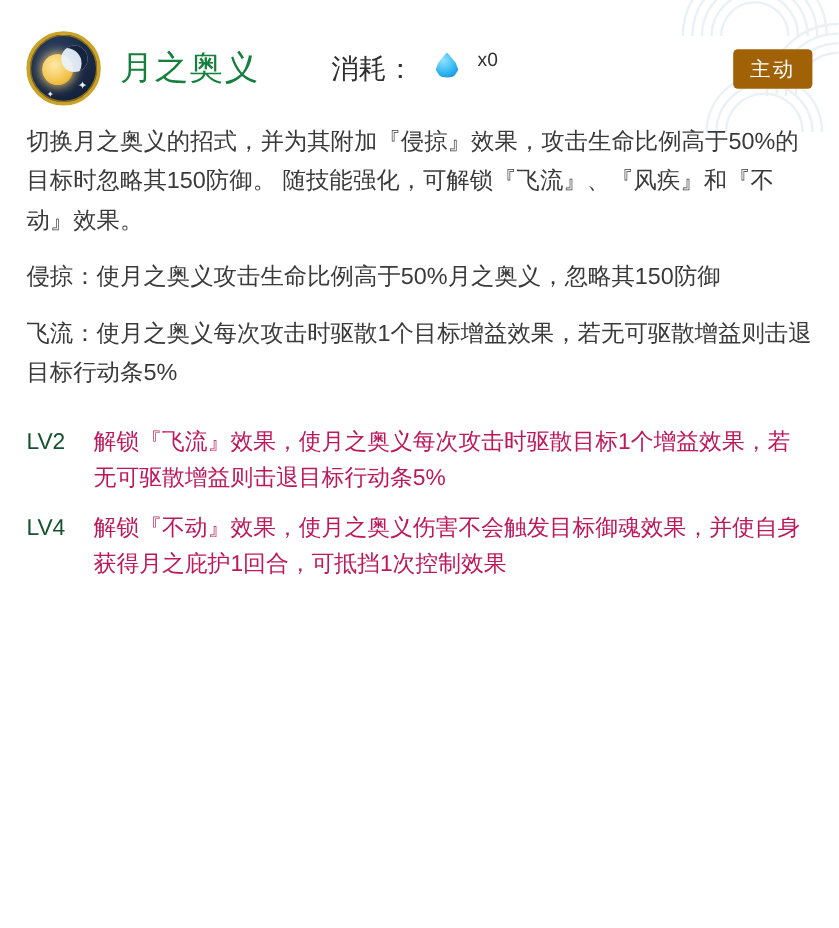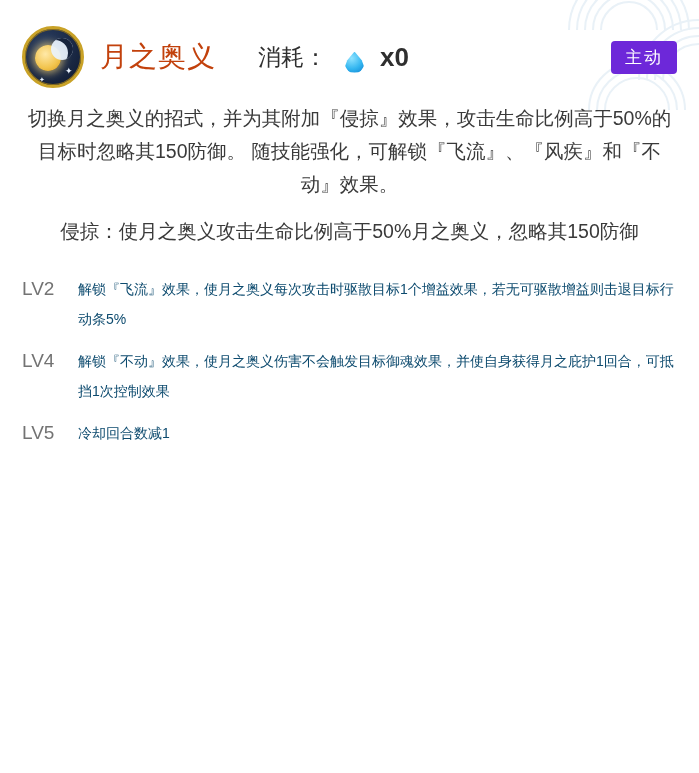--- a/index.html
+++ b/index.html
@@ -68,29 +68,29 @@
     position: absolute;
     color: #eaf3ff;
     font-size: 9px;
     line-height: 9px;
   }
   .skill-icon .s1 { left: 40px; top: 38px; }
   .skill-icon .s2 { left: 14px; top: 46px; font-size: 7px; }
 
   .skill-name {
     font-size: 28px;
-    color: #c2410c;
+    color: #15803d;
     margin-left: 16px;
     letter-spacing: 1px;
     white-space: nowrap;
   }
   .cost-wrap {
     display: flex;
-    align-items: flex-end;
-    margin-left: 42px;
+    align-items: flex-start;
+    margin-left: 60px;
     font-size: 23px;
     color: #2f2f2f;
     white-space: nowrap;
     gap: 15px;
   }
   .cost-label { }
   .cost-orb {
     display: inline-block;
     width: 19px; height: 23px;
     margin: 0 1px 0 3px;
@@ -99,64 +99,63 @@
   .cost-orb::before {
     content: "";
     position: absolute;
     left: 0; top: 2px;
     width: 19px; height: 21px;
     background: radial-gradient(circle at 35% 30%, #8fe3ff 0%, #33b6f0 55%, #0d7fd0 100%);
     border-radius: 50% 50% 50% 50% / 62% 62% 38% 38%;
     clip-path: polygon(50% 0%, 88% 42%, 100% 70%, 78% 100%, 22% 100%, 0% 70%, 12% 42%);
   }
   .cost-value {
-    font-size: 26px;
+    font-size: 16px;
     color: #2f2f2f;
-    font-weight: bold;
   }
 
   .badge {
     margin-left: auto;
-    background: #6d28d9;
+    background: #a16207;
     color: #ffffff;
     font-size: 17px;
     padding: 5px 14px;
     border-radius: 4px;
     letter-spacing: 2px;
     white-space: nowrap;
   }
 
   
   .desc {
     font-size: 19.5px;
     line-height: 33px;
     color: #3a3a3a;
     margin-top: 6px;
   }
-  .desc p { margin: 0 0 14px 0; text-align: center; }
+  .desc p { margin: 0 0 14px 0; }
 
   
   .levels {
     margin-top: 26px;
   }
   .lv-row {
     display: flex;
     align-items: flex-start;
     margin-bottom: 12px;
   }
   .lv-tag {
-    color: #737373;
+    color: #14532d;
     font-size: 19px;
     line-height: 30px;
     width: 56px;
     flex: 0 0 56px;
   }
   .lv-text {
-    color: #0c4a6e;
-    font-size: 14px;
+    color: #be185d;
+    font-size: 19px;
     line-height: 30px;
     flex: 1 1 auto;
   }
 </style>
 </head>
 <body>
 
 <div class="bg-waves">
   <svg width="260" height="150" viewBox="0 0 260 150" xmlns="http://www.w3.org/2000/svg">
     <g fill="none" stroke="#e9f1f7" stroke-width="2">
@@ -197,30 +196,27 @@
       <span class="cost-orb"></span>
       <span class="cost-value">x0</span>
     </div>
 
     <div class="badge">主动</div>
   </div>
 
   <div class="desc">
     <p>切换月之奥义的招式，并为其附加『侵掠』效果，攻击生命比例高于50%的目标时忽略其150防御。 随技能强化，可解锁『飞流』、『风疾』和『不动』效果。</p>
     <p>侵掠：使月之奥义攻击生命比例高于50%月之奥义，忽略其150防御</p>
+    <p>飞流：使月之奥义每次攻击时驱散1个目标增益效果，若无可驱散增益则击退目标行动条5%</p>
   </div>
 
   <div class="levels">
     <div class="lv-row">
       <div class="lv-tag">LV2</div>
       <div class="lv-text">解锁『飞流』效果，使月之奥义每次攻击时驱散目标1个增益效果，若无可驱散增益则击退目标行动条5%</div>
     </div>
     <div class="lv-row">
       <div class="lv-tag">LV4</div>
       <div class="lv-text">解锁『不动』效果，使月之奥义伤害不会触发目标御魂效果，并使自身获得月之庇护1回合，可抵挡1次控制效果</div>
     </div>
-    <div class="lv-row">
-      <div class="lv-tag">LV5</div>
-      <div class="lv-text">冷却回合数减1</div>
-    </div>
   </div>
 
 </div>
 
 </body></html>

